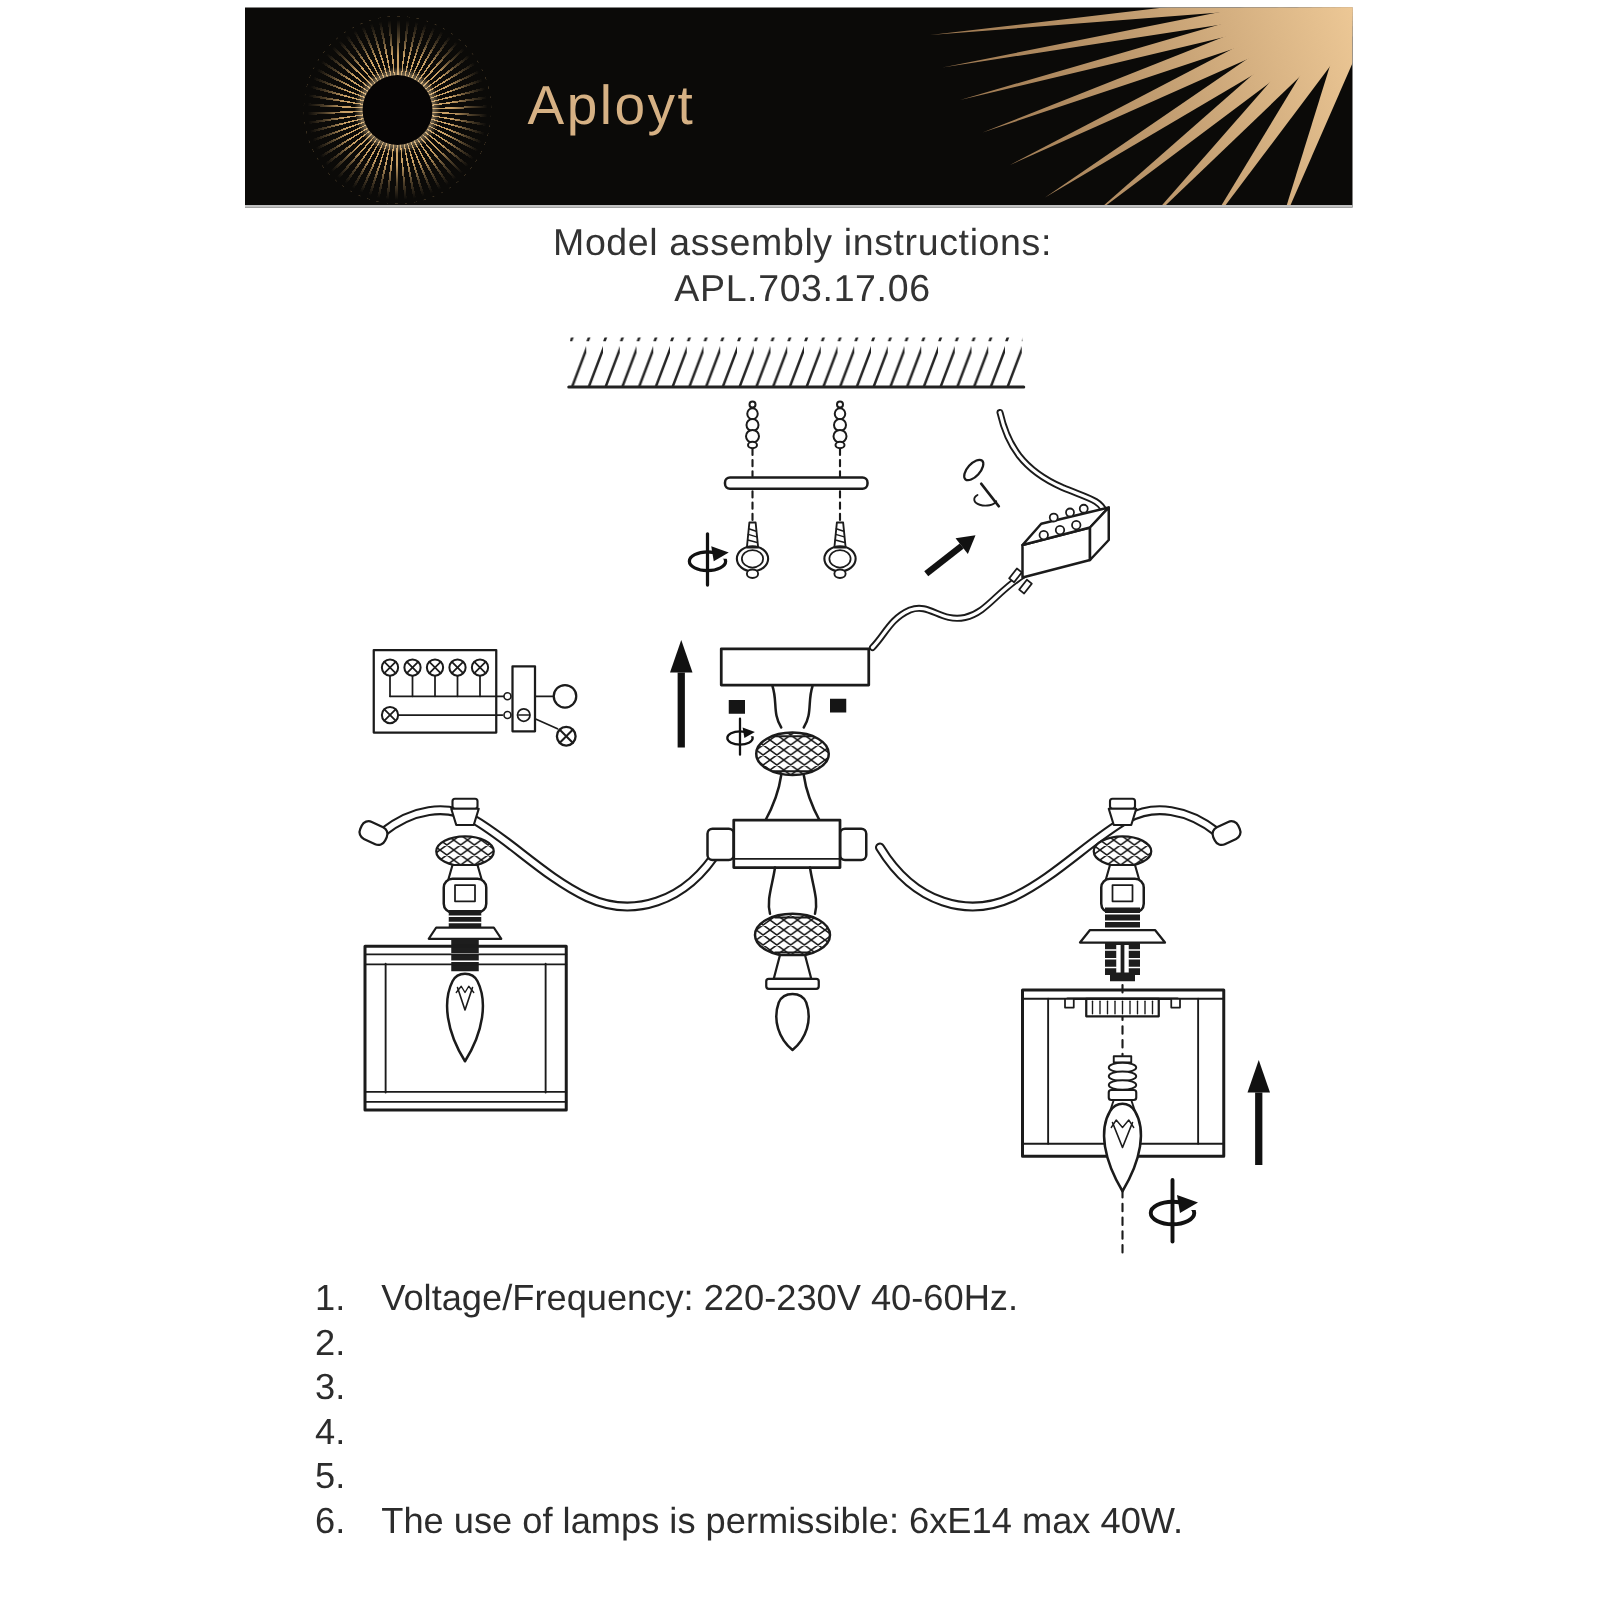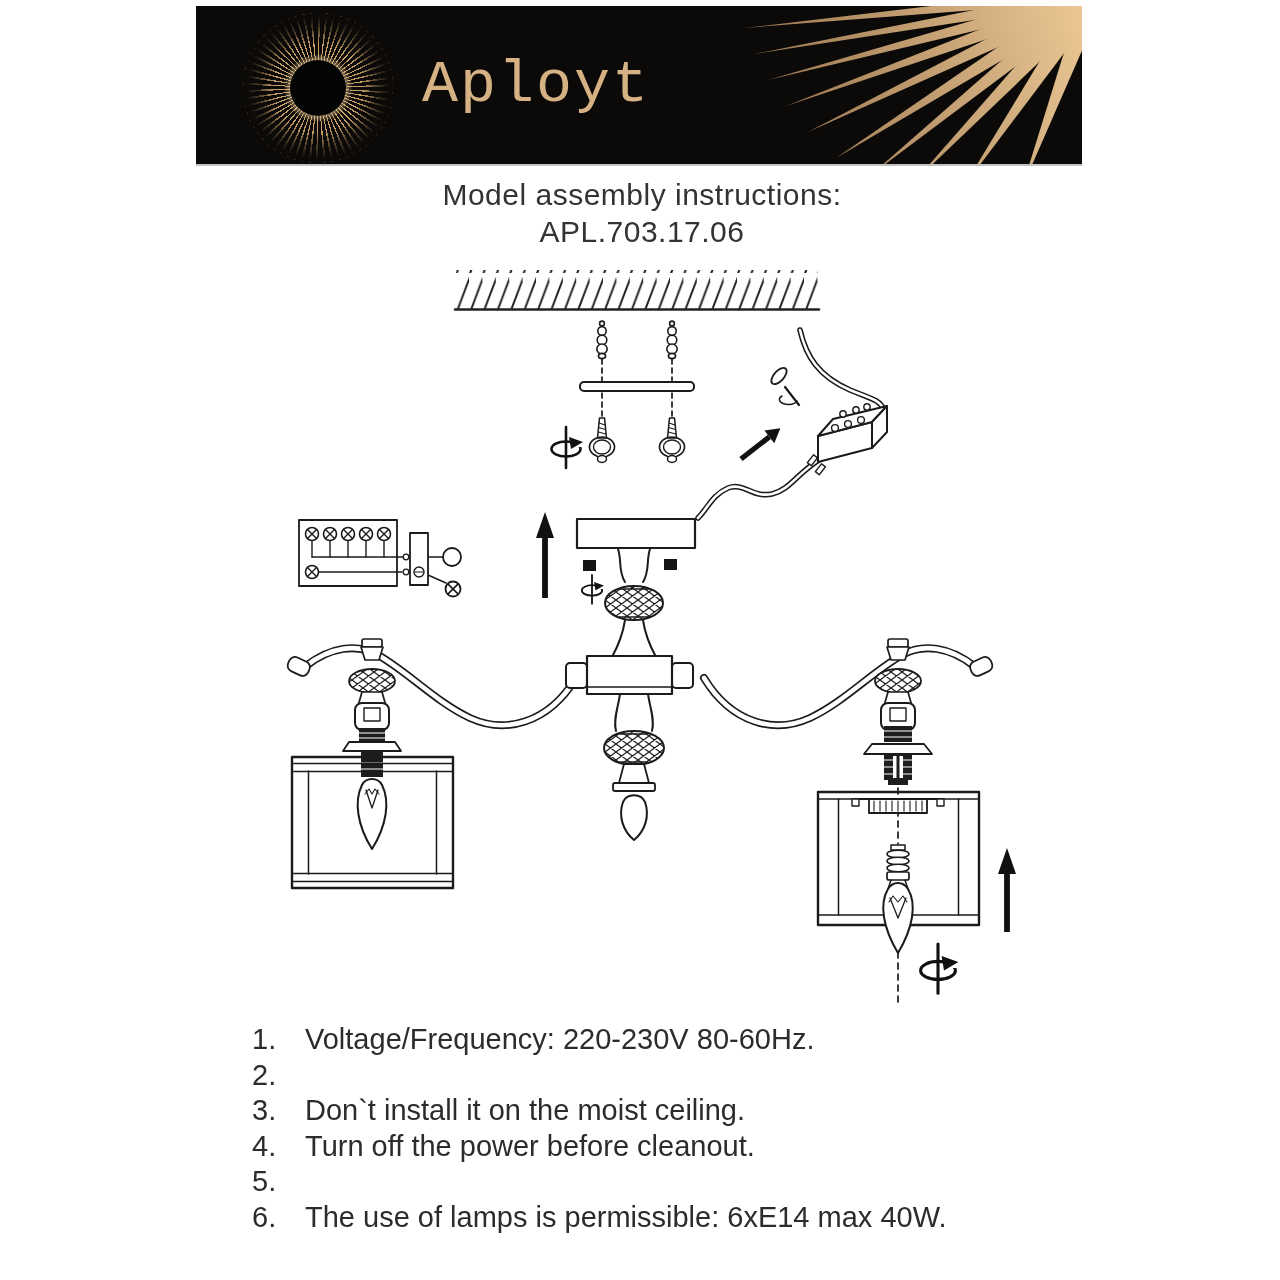--- a/index.html
+++ b/index.html
@@ -9,22 +9,22 @@
   #banner{position:absolute;left:196px;top:6px;width:886px;height:158px;
           background:#0b0a08;overflow:hidden;border-bottom:2px solid #c2c2c2;}
   #burst{position:absolute;left:47px;top:7px;width:150px;height:150px;border-radius:50%;
          background:repeating-conic-gradient(#c9a066 0deg 1.7deg, rgba(0,0,0,0) 1.7deg 5.8deg);}
   #burst::before{content:"";position:absolute;inset:0;border-radius:50%;
          background:radial-gradient(circle closest-side,
             #0b0a08 0 32%, rgba(238,208,158,0.55) 37%, rgba(11,10,8,0) 46%,
             rgba(11,10,8,0) 58%, rgba(11,10,8,.65) 78%, #0b0a08 96%);}
   #burst::after{content:"";position:absolute;left:50%;top:50%;width:56px;height:56px;
          transform:translate(-50%,-50%);border-radius:50%;background:#060505;}
-  #wordmark{position:absolute;left:226px;top:44px;color:#d6b184;font-size:60px;
-            font-weight:400;letter-spacing:2px;line-height:70px;font-family:Liberation Mono, monospace;}
+  #wordmark{position:absolute;left:226px;top:44px;color:#d6b184;font-size:44px;
+            font-weight:400;letter-spacing:2px;line-height:70px;}
   #rayfan{position:absolute;right:0;top:0;width:420px;height:158px;}
   
   .title-wrap{position:absolute;left:0;top:176px;width:1284px;text-align:center;color:#333;}
   #heading{font-size:30px;line-height:37px;letter-spacing:.5px;}
   #model{font-size:30px;line-height:37px;letter-spacing:.5px;}
   
   #diagram{position:absolute;left:0;top:0;width:1280px;height:1280px;}
   
   #list{position:absolute;left:252px;top:1022px;width:980px;color:#2c2c2c;
         font-size:29px;line-height:35.5px;}
@@ -343,32 +343,30 @@
       <circle cx="419" cy="572" r="5" fill="#fff" stroke-width="1.4"></circle>
       <line x1="415" y1="572" x2="423" y2="572" stroke-width="1.2"></line>
       <circle cx="452" cy="557" r="9" fill="#fff" stroke-width="1.8"></circle>
       <use href="#lampX" transform="translate(453,589) scale(1.15)"></use>
     </g>
   </svg>
 
   <div id="list">
     <div class="row">
       <span class="num">1.</span>
-      <span class="txt">Voltage/Frequency: 220-230V 80-60Hz.</span>
+      <span class="txt">Voltage/Frequency: 220-230V 40-60Hz.</span>
     </div>
     <div class="row">
       <span class="num">2.</span>
     </div>
     <div class="row">
       <span class="num">3.</span>
-      <span class="txt">Don`t install it on the moist ceiling.</span>
     </div>
     <div class="row">
       <span class="num">4.</span>
-      <span class="txt">Turn off the power before cleanout.</span>
     </div>
     <div class="row">
       <span class="num">5.</span>
     </div>
     <div class="row">
       <span class="num">6.</span>
       <span class="txt">The use of lamps is permissible: 6xE14 max 40W.</span>
     </div>
   </div>
 

